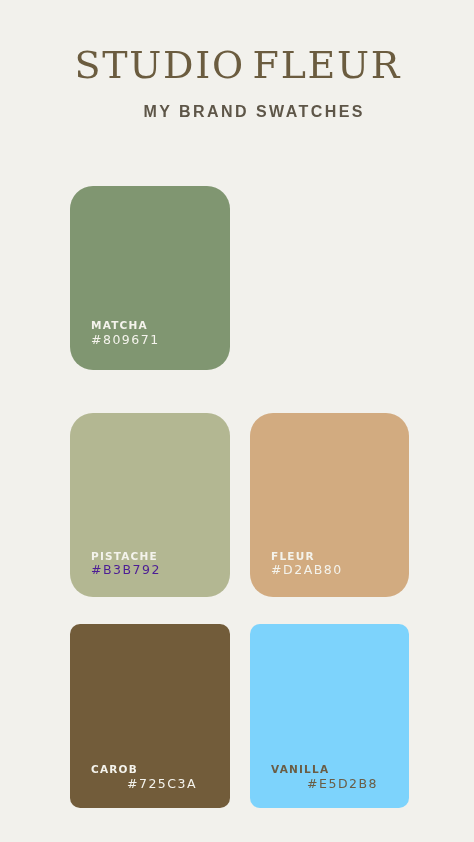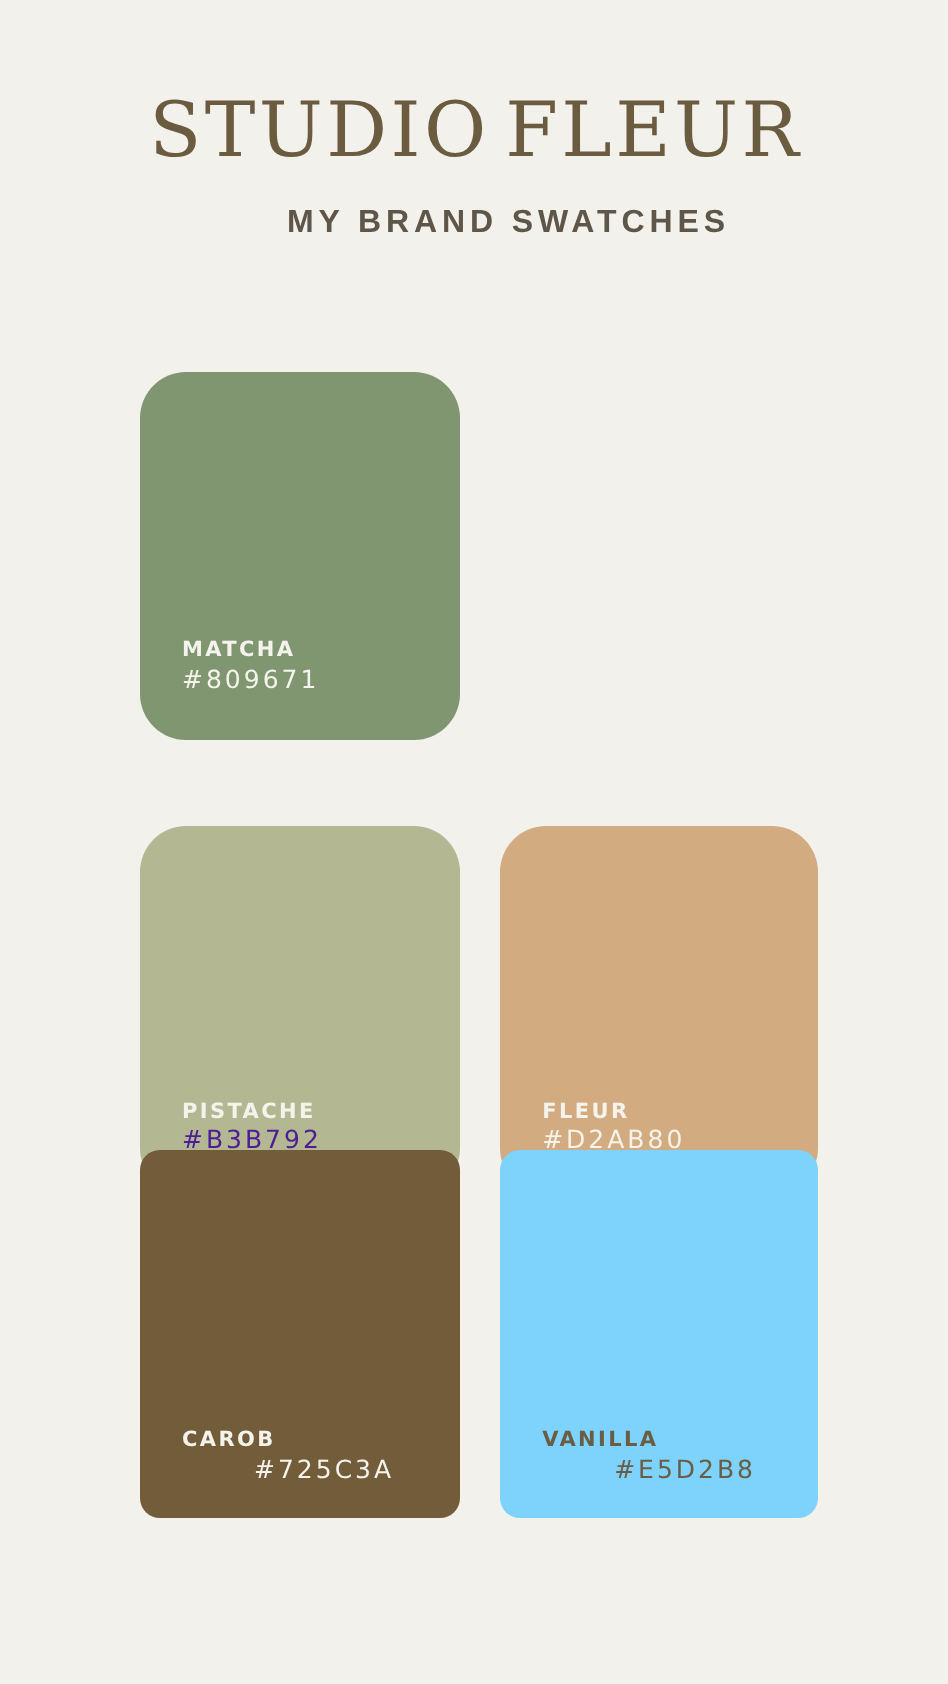--- a/index.html
+++ b/index.html
@@ -61,21 +61,21 @@
   .swatch {
     position: absolute;
     height: 183.9px;
     border-radius: 23px;
     box-sizing: border-box;
   }
   .col-0 { left: 69.6px; width: 160.1px; }
   .col-1 { left: 249.7px; width: 159.1px; }
   .row-0 { top: 186.2px; }
   .row-1 { top: 393px; margin-top: 20px; }
-  .row-2 { top: 575px; border-radius: 10px; }
+  .row-2 { top: 624px; border-radius: 10px; }
   .row-1 .swatch-label { top: 137.6px; }
   .row-1 .swatch-hex   { top: 151.4px; }
   .row-2 .swatch-label { top: 139.8px; }
   .row-2 .swatch-hex   { top: 153.6px; margin-left: 36px; }
   .swatch-label {
     position: absolute;
     left: 21.4px;
     top: 133.8px;
     font-family: "DejaVu Sans", sans-serif;
     font-size: 10.5px;

